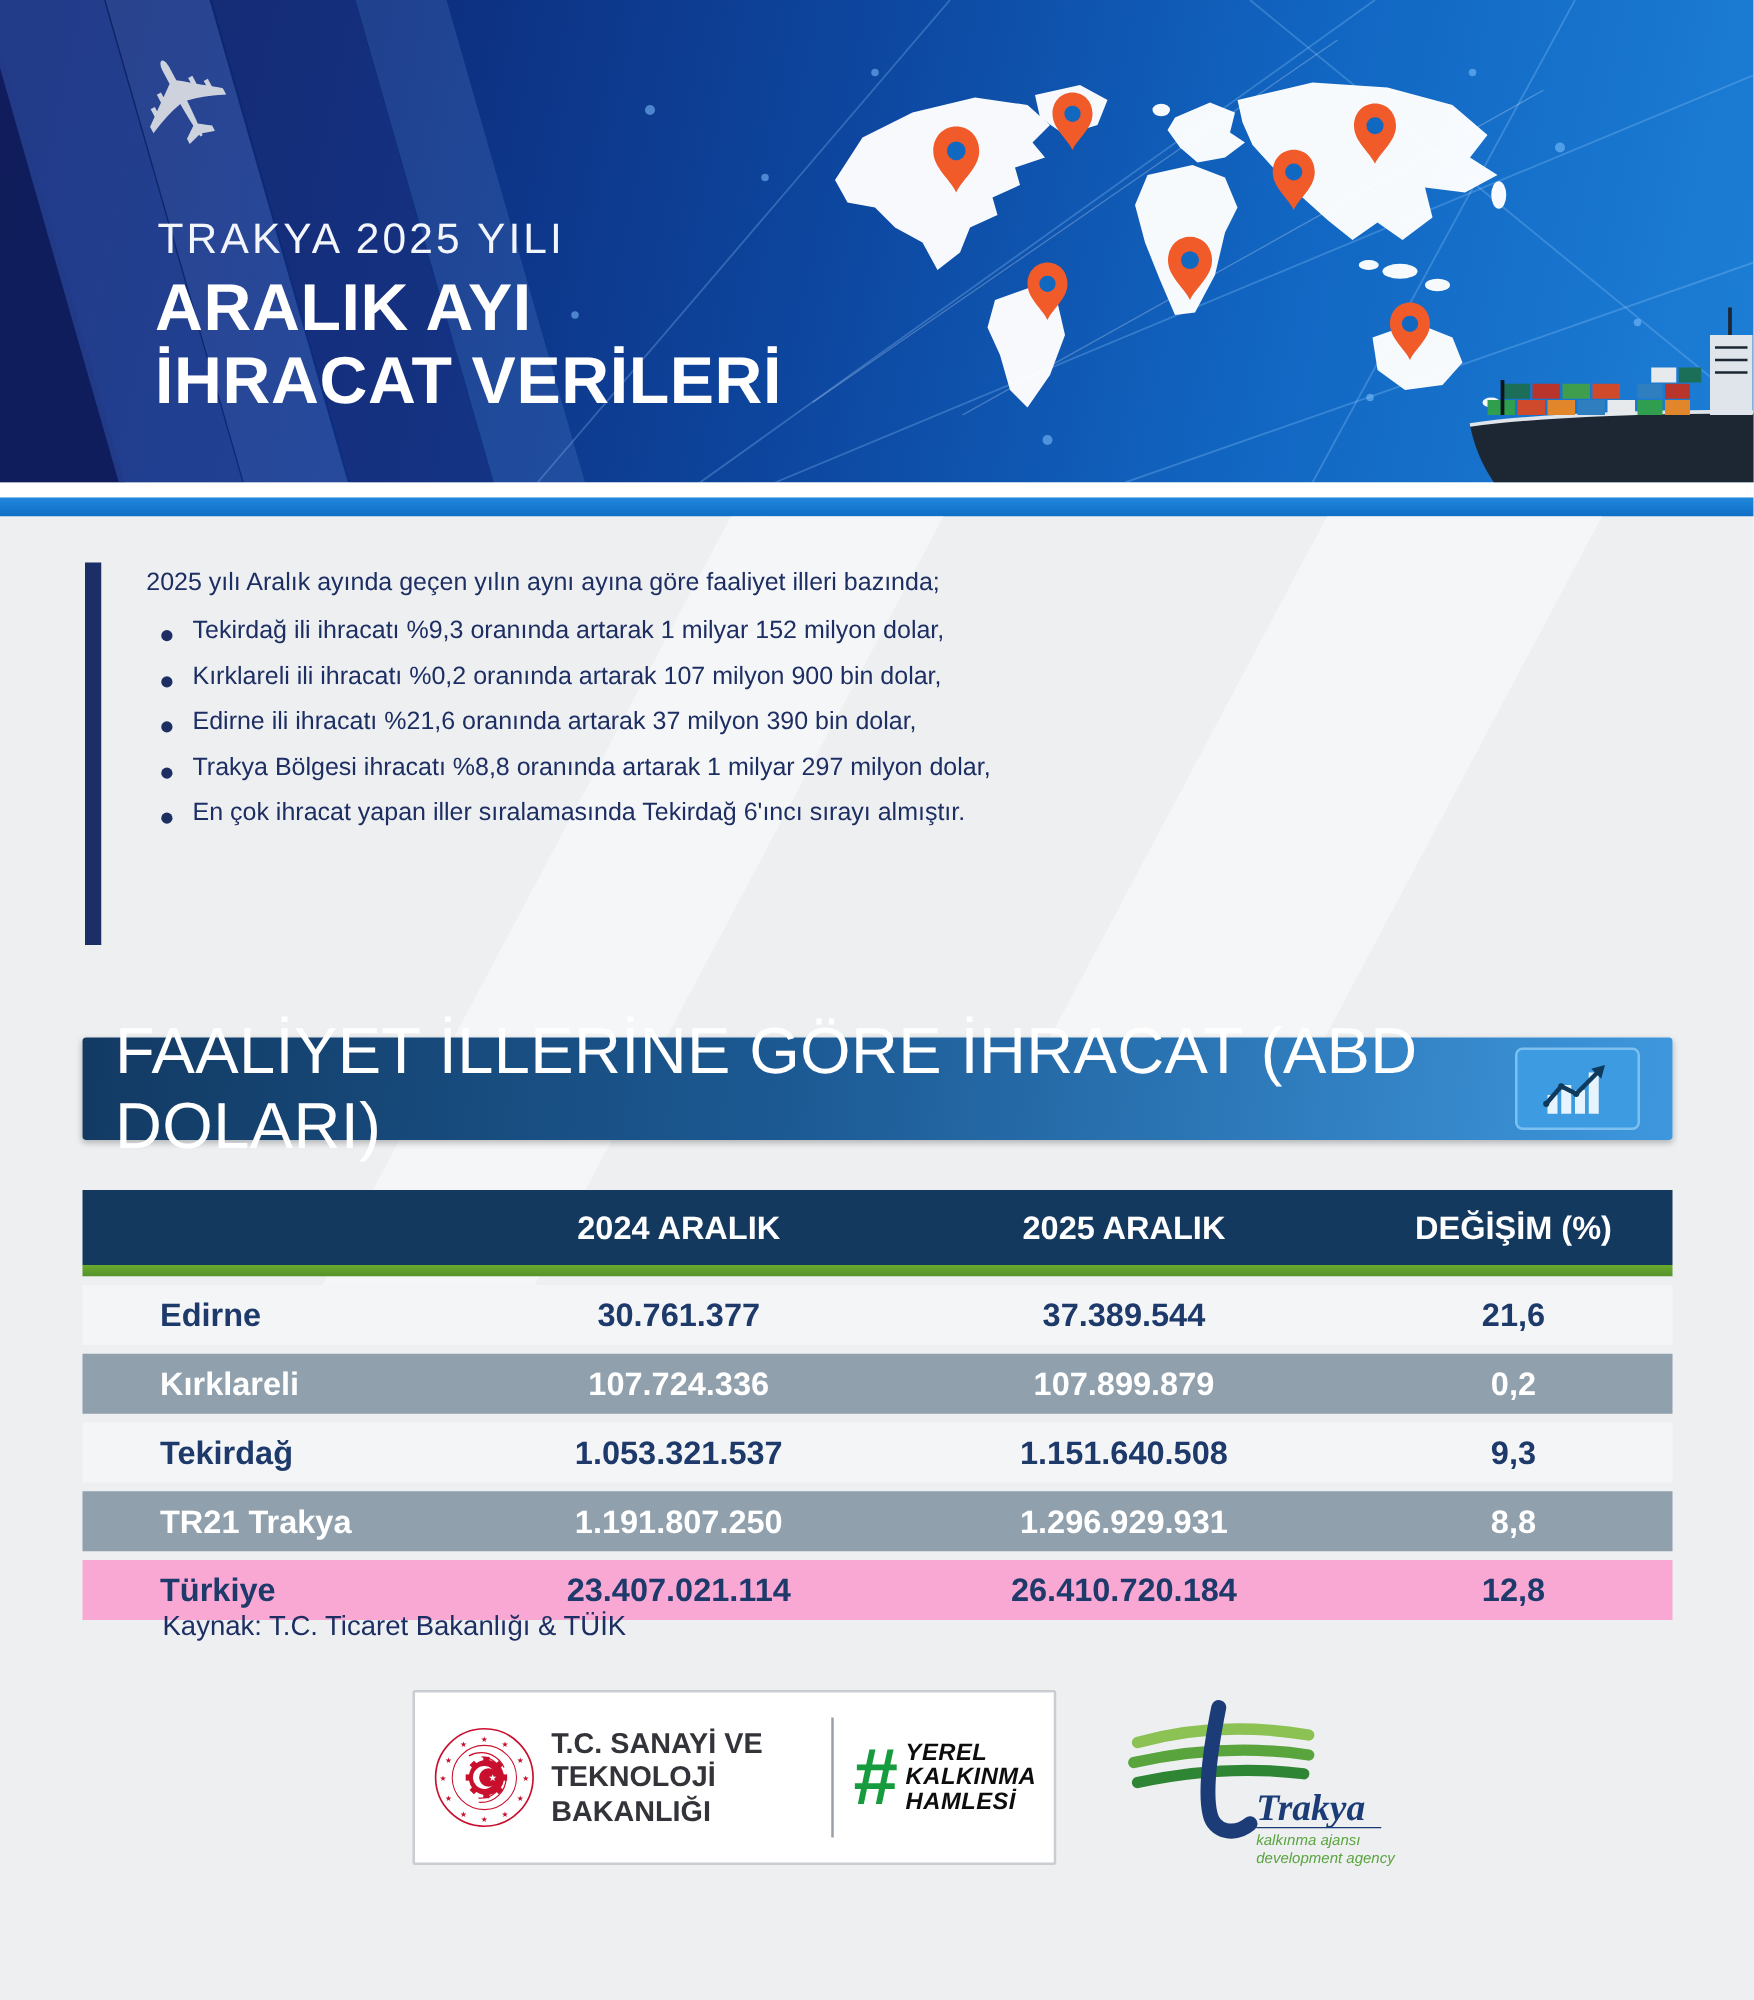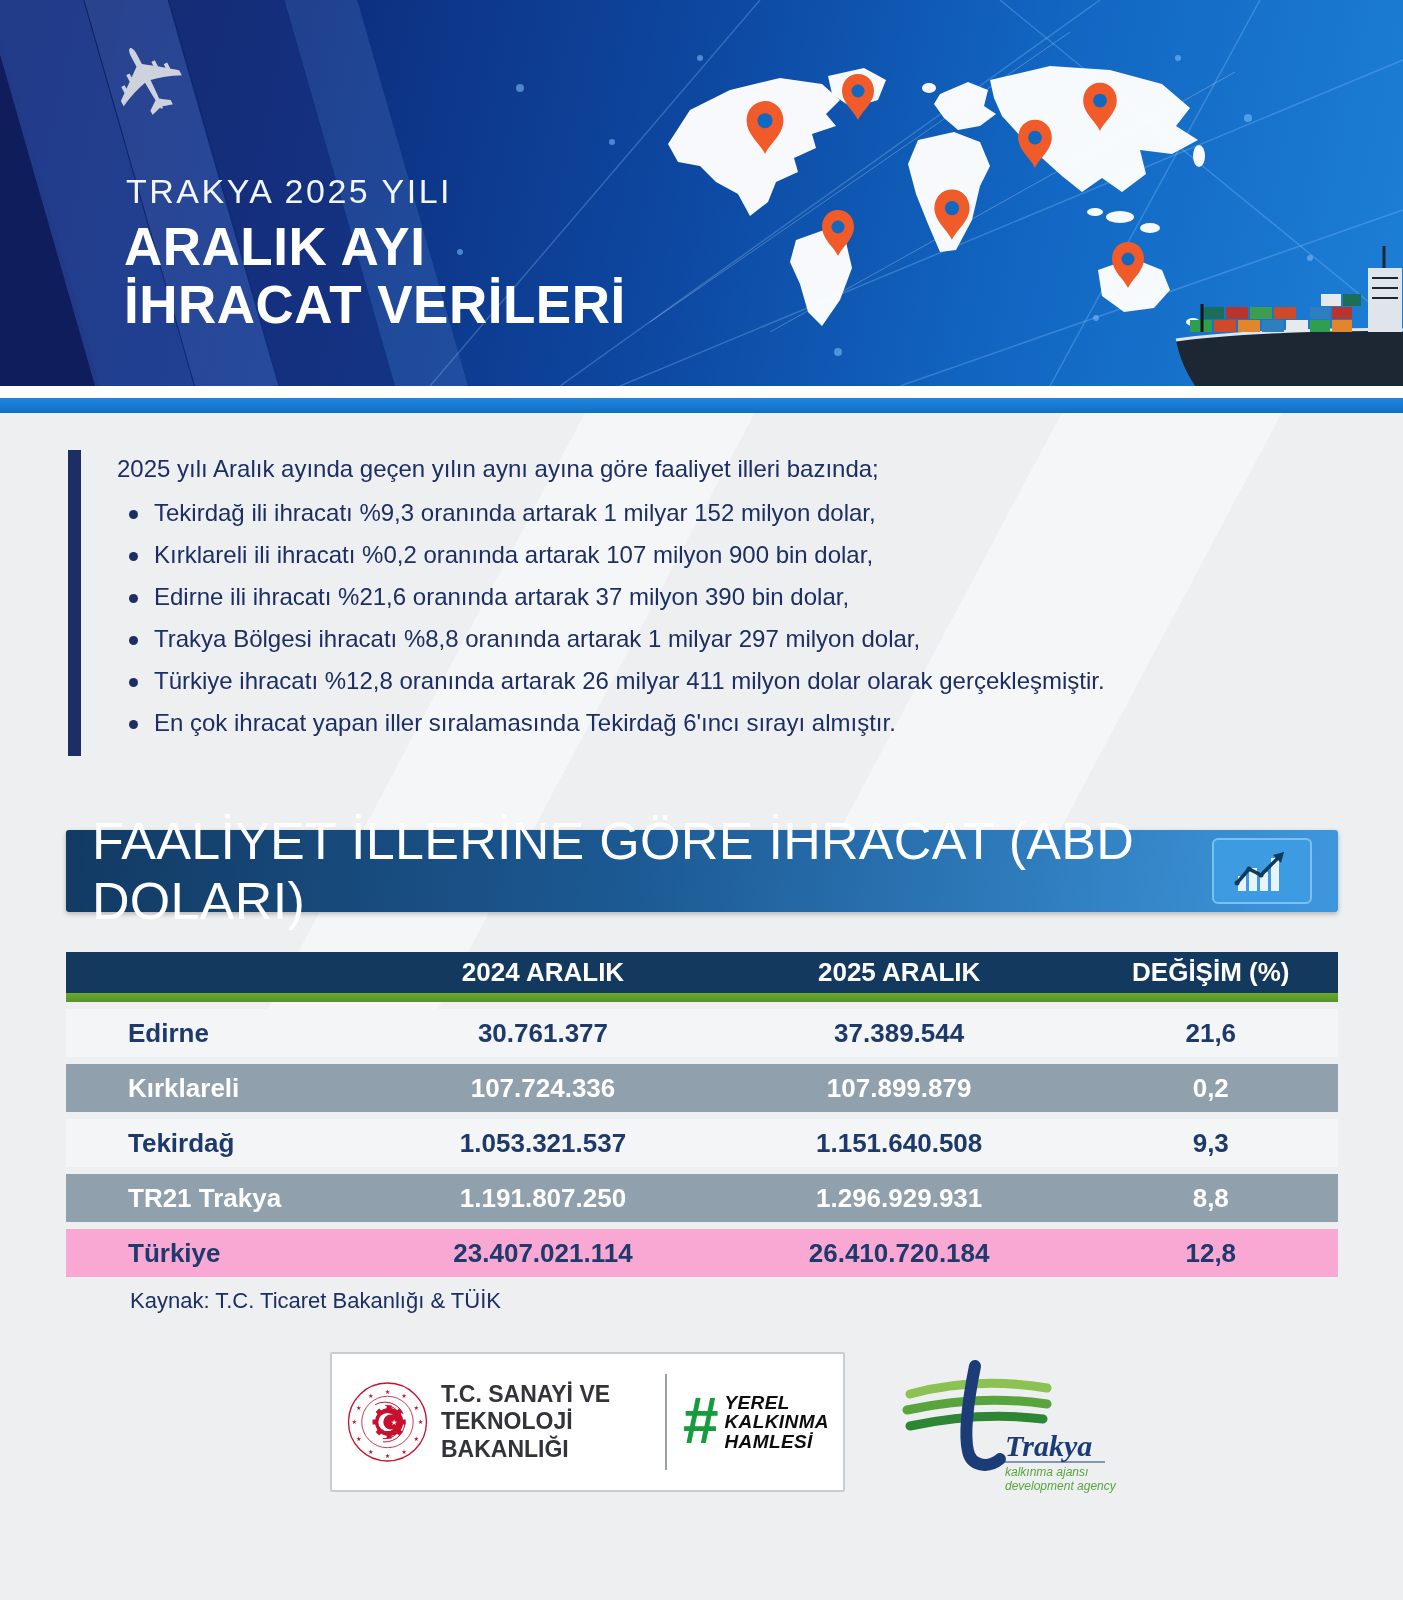--- a/index.html
+++ b/index.html
@@ -24,35 +24,35 @@
   .ship{position:absolute;right:-4px;top:228px;}
   .netlines{position:absolute;left:0;top:0;}
   
   .stripe-white{position:absolute;left:0;top:386px;width:1403px;height:12px;background:#ffffff;}
   .stripe-blue{position:absolute;left:0;top:398px;width:1403px;height:15px;
                background:linear-gradient(#2188dc,#0f6ec6);}
   .streak{position:absolute;background:rgba(255,255,255,.45);transform:skewX(-28deg);}
   
   .intro{position:absolute;left:68px;top:450px;display:flex;}
   .intro-bar{width:13px;height:306px;background:#1b2f66;flex:none;}
-  .intro-content{margin-left:36px;width:1120px;color:#1d2e63;font-size:24px;line-height:1.42;}
+  .intro-content{margin-left:36px;width:1120px;color:#1d2e63;font-size:20px;line-height:1.42;}
   .lead{margin:2px 0 10px 0;}
   .bullet{display:flex;margin:8px 0;}
   .dot{width:9px;height:9px;border-radius:50%;background:#1d2e63;margin:14px 16px 0 12px;flex:none;}
   
   .banner{position:absolute;left:66px;top:830px;width:1272px;height:82px;box-sizing:border-box;
           background:linear-gradient(95deg,#123a63 0%,#1c5a94 45%,#3e97dd 100%);
           display:flex;align-items:center;padding:0 26px;border-radius:3px;
           box-shadow:0 2px 5px rgba(0,0,0,.25);}
   .banner-title{color:#fff;font-size:52px;font-weight:normal;letter-spacing:.3px;}
   .banner-icon{margin-left:auto;width:96px;height:62px;background:#3d9be2;border:2px solid #7cc0ef;
                border-radius:6px;display:flex;align-items:center;justify-content:center;flex:none;}
   
   .xtable{position:absolute;left:66px;top:952px;width:1272px;}
-  .thead{display:grid;grid-template-columns:24% 27% 29% 20%;background:#14395f;height:41px;
+  .thead{display:grid;grid-template-columns:24% 27% 29% 20%;background:#14395f;height:60px;
          align-items:center;color:#fff;font-weight:bold;font-size:26px;}
   .thead .c{text-align:center;}
   .greenbar{height:9px;background:linear-gradient(#6aaa2e,#55922a);}
   .trow{display:grid;grid-template-columns:24% 27% 29% 20%;height:48px;align-items:center;
         font-size:26px;font-weight:bold;margin-top:7px;}
   .trow .lbl{padding-left:62px;}
   .trow .c{text-align:center;}
   .light{background:#f4f5f7;color:#1d3a6b;}
   .dark{background:#90a0ad;color:#ffffff;}
   .light2{background:#f9a8d4;color:#1d3a6b;}
@@ -201,24 +201,20 @@
       <div class="bullet">
         <span class="dot"></span>
         <span>Edirne ili ihracatı %21,6 oranında artarak 37 milyon 390 bin dolar,</span>
       </div>
       <div class="bullet">
         <span class="dot"></span>
         <span>Trakya Bölgesi ihracatı %8,8 oranında artarak 1 milyar 297 milyon dolar,</span>
       </div>
       <div class="bullet">
         <span class="dot"></span>
-        <span>Türkiye ihracatı %12,8 oranında artarak 26 milyar 411 milyon dolar olarak gerçekleşmiştir.</span>
-      </div>
-      <div class="bullet">
-        <span class="dot"></span>
         <span>En çok ihracat yapan iller sıralamasında Tekirdağ 6'ıncı sırayı almıştır.</span>
       </div>
     </div>
   </div>
 
   <div class="banner">
     <span class="banner-title">FAALİYET İLLERİNE GÖRE İHRACAT (ABD DOLARI)</span>
     <span class="banner-icon">
       <svg width="60" height="46" viewBox="0 0 60 46">
         <g fill="#e8f4fd">

